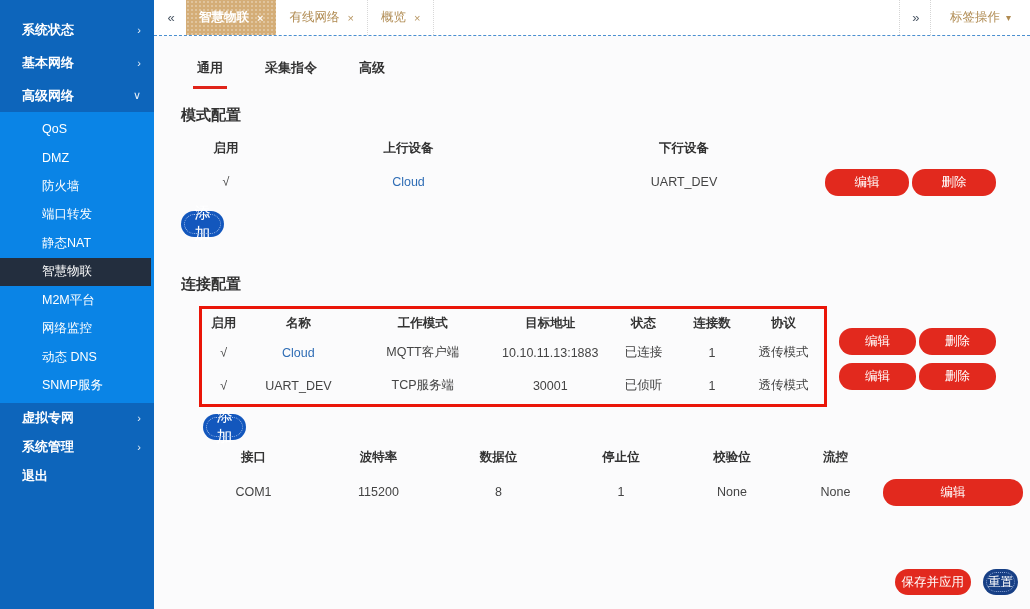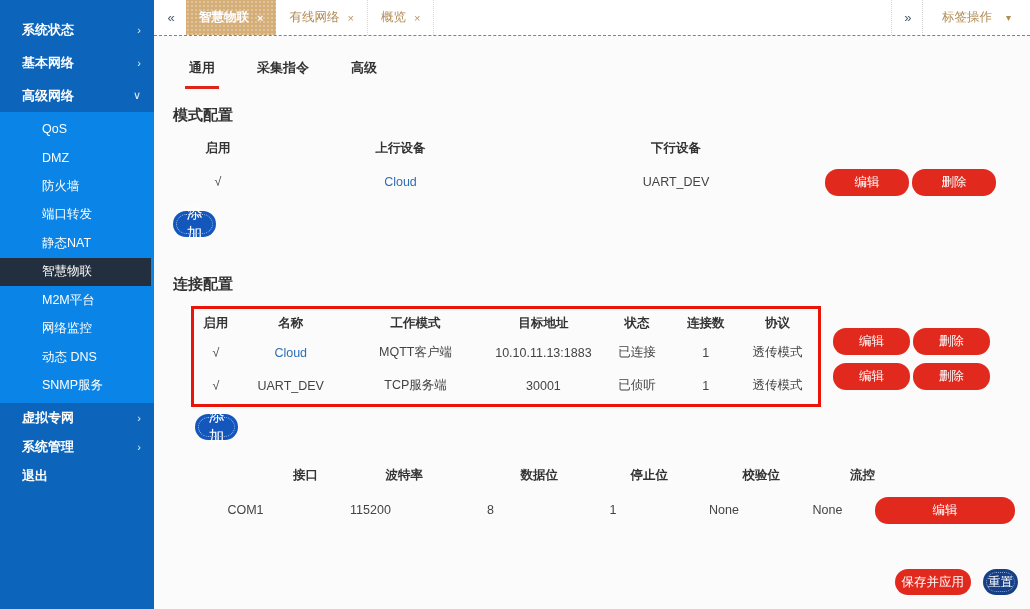--- a/index.html
+++ b/index.html
@@ -31,25 +31,25 @@
   .nav-arrow { width:32px; display:flex; align-items:center; justify-content:center;
                color:#4c5866; font-size:13px; letter-spacing:-2px; cursor:pointer; }
   .nav-arrow.fwd { border-left:1px dotted #d5d5d5; border-right:1px dotted #d5d5d5; }
   .tab { display:flex; align-items:center; gap:8px; padding:0 13px; color:#b08b52;
          border-right:1px dotted #d8d8d8; cursor:pointer; white-space:nowrap; }
   .tab.active { background:#d4ad77; color:#fff; font-weight:bold; border-right:none;
       background-image:radial-gradient(rgba(255,255,255,.28) 1px, transparent 1px);
       background-size:4px 4px; }
   .tab .x { font-size:11px; opacity:.9; }
   .tab-spacer { flex:1; }
-  .tag-ops { display:flex; align-items:center; gap:14px; color:#b08b52; padding:0 19px; cursor:pointer; }
+  .tag-ops { display:flex; align-items:center; gap:6px; color:#b08b52; padding:0 19px; cursor:pointer; }
   .tag-ops .caret { font-size:10px; }
 
   
-  .content { flex:1; position:relative; padding:0 34px 0 19px; overflow:hidden; }
+  .content { flex:1; position:relative; padding:0 34px 0 27px; overflow:hidden; }
   .page-tabs { display:flex; gap:34px; padding:23px 0 0 12px; font-size:13px;
                font-weight:bold; color:#333; }
   .page-tab { padding:0 4px 9px; cursor:pointer; }
   .page-tab.active { border-bottom:3px solid #e0241a; }
 
   .section-title { font-size:15px; font-weight:bold; color:#333; }
   .t-mode { margin-top:17px; }
   .t-conn { margin-top:38px; }
   .t-serial { margin-top:38px; }
 
@@ -77,21 +77,21 @@
   .conn-box { width:630px; border:3px solid #ea1508; padding-bottom:2px; }
   .conn-grid { display:grid; grid-template-columns:7% 17% 23% 18% 12% 10% 13%; align-items:center; }
   .conn-grid .hdr { height:25px; line-height:25px; margin-top:2px; }
   .conn-grid .cell { height:33px; display:flex; align-items:center; justify-content:center; }
   .conn-btns { margin-left:12px; display:flex; flex-direction:column; gap:8px; padding-top:22px; }
   .conn-btns .btn-red { width:77px; }
   .conn-add { margin:3px 0 0 22px; }
 
   
   .serial-grid { display:grid; grid-template-columns:145px 105px 135px 110px 112px 95px 1fr; align-items:center; }
-  .serial-grid .hdr { margin-top:22px; height:26px; line-height:26px;text-align:right; }
+  .serial-grid .hdr { margin-top:4px; height:26px; line-height:26px; }
   .serial-grid .cell, .serial-grid .btn-slot { height:44px; display:flex; align-items:center; justify-content:center; }
   .serial-grid .btn-slot { justify-content:flex-end; }
   .btn-wide { width:140px; height:27px; background:#e2291e; font-size:12.5px; }
 
   
   .footer-btns { position:absolute; right:12px; bottom:14px; display:flex; gap:12px; }
   .btn-save { height:26px; padding:0 7px; background:#e2291e; font-size:12.5px; }
   .btn-reset { height:26px; padding:0 5px; background:#173f85; font-size:12.5px;
                outline:1px dotted #8fa9d8; outline-offset:-4px; }
 </style>

